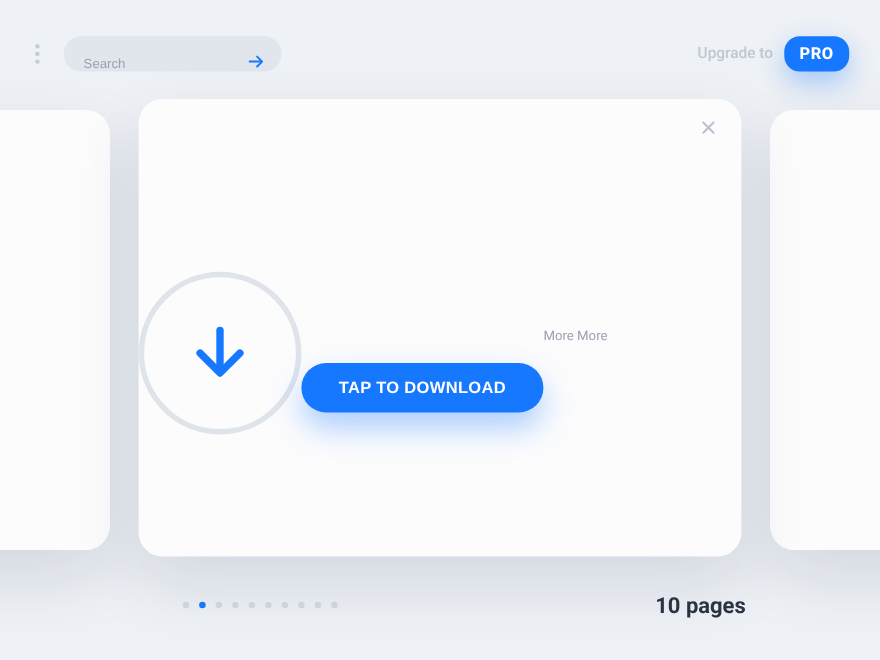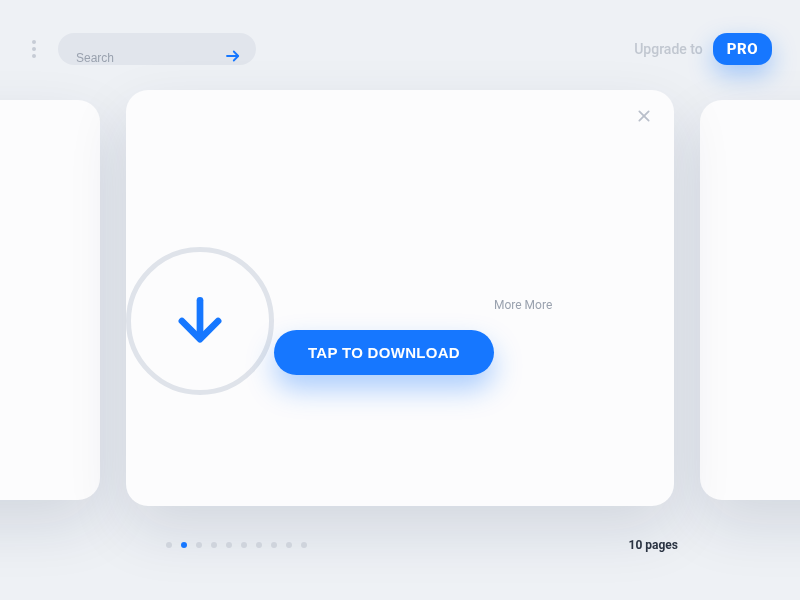--- a/index.html
+++ b/index.html
@@ -126,21 +126,21 @@
     display: flex; gap: 9px;
   }
   .pager .dot {
     width: 6px; height: 6px; border-radius: 50%;
     background: #cfd4dc;
   }
   .pager .dot.active { background: #1677ff; }
   .page-count {
     margin-left: auto;
     margin-right: 122px;
-    font-size: 12px;
+    font-size: 20px;
     font-weight: 700;
     color: #2a3342;
   }
 </style>
 </head>
 <body>
 
 <div class="header">
   <div class="dots-menu">
     <span></span>

